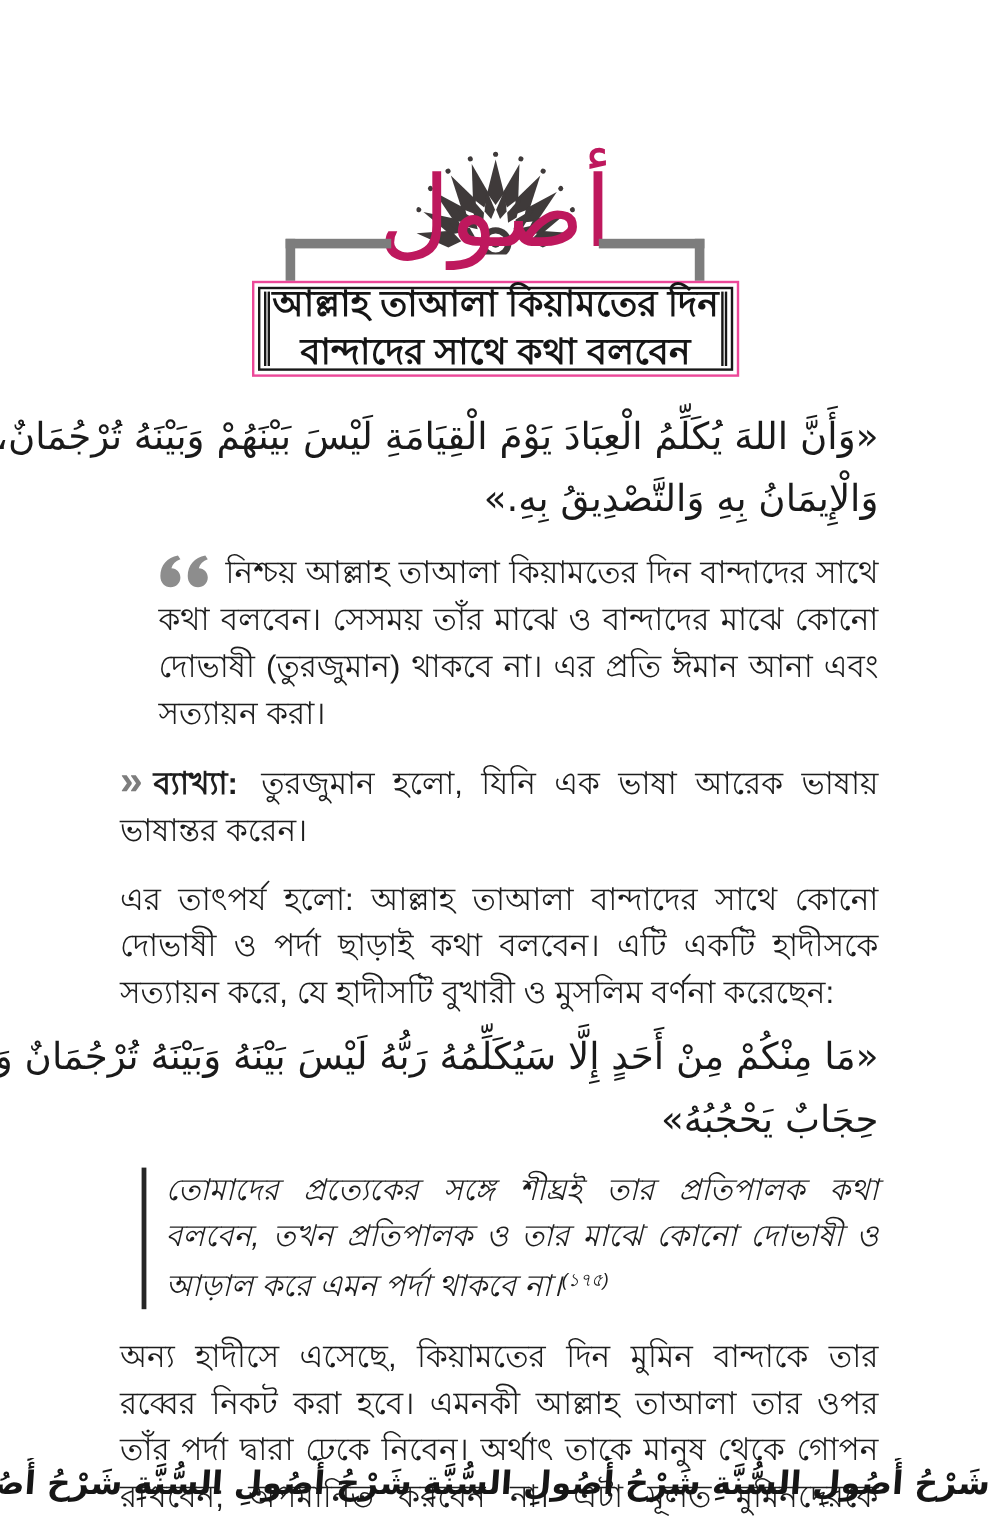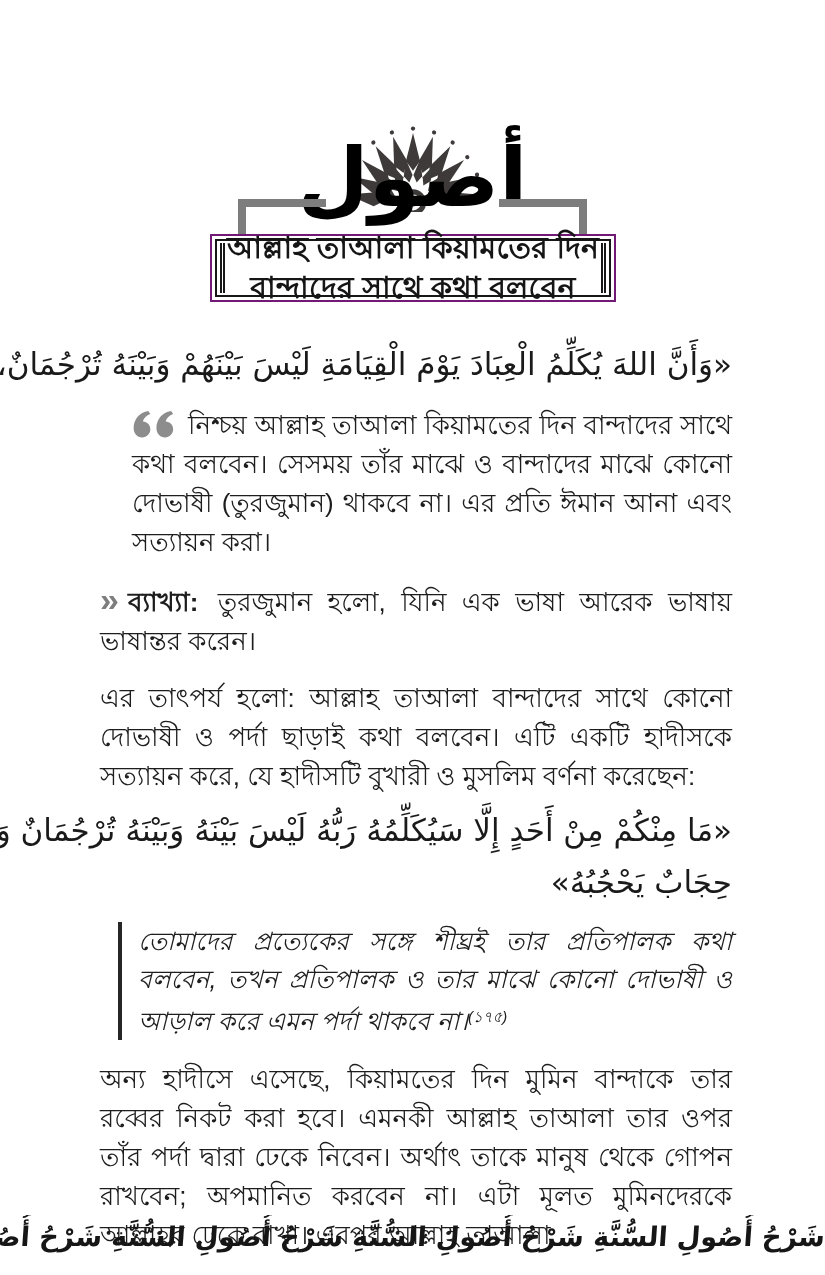--- a/index.html
+++ b/index.html
@@ -7,29 +7,29 @@
   .page {
     position:relative; width:825px; height:1275px; margin:0 auto;
     background:#ffffff; color:#1b1b1b; overflow:hidden;
     font-family:"Liberation Sans", sans-serif;
   }
   
   .logo-ornament { position:absolute; top:112px; left:347px; }
   .logo-word {
     position:absolute; top:128px; left:0; width:100%;
     text-align:center; font-family:"DejaVu Sans", sans-serif;
-    font-weight:bold; font-size:82px; line-height:100px; color:#000000;
+    font-weight:normal; font-size:82px; line-height:100px; color:#be185d;
     direction:rtl;
   }
   .bracket { position:absolute; width:88px; height:38px; }
   .bracket.left  { left:238px; top:199px; border-top:8px solid #7d7d7d; border-left:8px solid #7d7d7d; }
   .bracket.right { left:499px; top:199px; border-top:8px solid #7d7d7d; border-right:8px solid #7d7d7d; }
   .title-box {
-    position:absolute; left:210px; top:234px; width:406px; height:68px;
-    border:2px solid #701a75; padding:3px; background:#fff;
+    position:absolute; left:210px; top:234px; width:406px; height:80px;
+    border:2px solid #ec4899; padding:3px; background:#fff;
   }
   .title-box-inner {
     position:relative; width:100%; height:100%;
     border:2px solid #171717;
     display:flex; flex-direction:column; justify-content:center; align-items:center;
   }
   .title-vrule { position:absolute; top:2px; bottom:2px; width:5px;
     border-left:2px solid #171717; border-right:2px solid #171717; }
   .title-vrule.l { left:3px; } .title-vrule.r { right:3px; }
   .title-line {
@@ -166,20 +166,21 @@
       <div class="title-vrule r"></div>
       <div class="title-line">আল্লাহ তাআলা কিয়ামতের দিন</div>
       <div class="title-line">বান্দাদের সাথে কথা বলবেন</div>
     </div>
   </div>
 
   <div class="content">
 
     <div class="arabic" dir="rtl">
       <div class="a-line">«وَأَنَّ اللهَ يُكَلِّمُ الْعِبَادَ يَوْمَ الْقِيَامَةِ لَيْسَ بَيْنَهُمْ وَبَيْنَهُ تُرْجُمَانٌ،</div>
+      <div class="a-line">وَالْإِيمَانُ بِهِ وَالتَّصْدِيقُ بِهِ.»</div>
     </div>
 
     <p class="para quote-para">
       <svg class="quote-glyph-icon" width="44" height="30" viewBox="0 0 54 36">
         <g fill="#8d8d8d">
           <path d="M20,2 C9,4 2,12 2,23 c0,7 4.5,11.5 10.5,11.5 5.5,0 10,-4.3 10,-10 0,-5.4 -3.8,-9.3 -9.2,-9.6 1.2,-4.4 4.4,-7.6 9.2,-9.2 Z"></path>
           <path d="M48,2 C37,4 30,12 30,23 c0,7 4.5,11.5 10.5,11.5 5.5,0 10,-4.3 10,-10 0,-5.4 -3.8,-9.3 -9.2,-9.6 1.2,-4.4 4.4,-7.6 9.2,-9.2 Z"></path>
         </g>
       </svg><span>নিশ্চয় আল্লাহ তাআলা কিয়ামতের দিন বান্দাদের সাথে কথা বলবেন। সেসময় তাঁর মাঝে ও বান্দাদের মাঝে কোনো দোভাষী (তুরজুমান) থাকবে না। এর প্রতি ঈমান আনা এবং সত্যায়ন করা।</span>
     </p>

